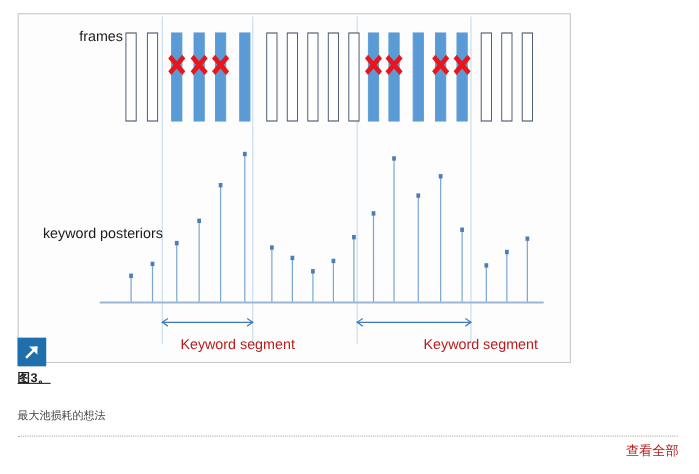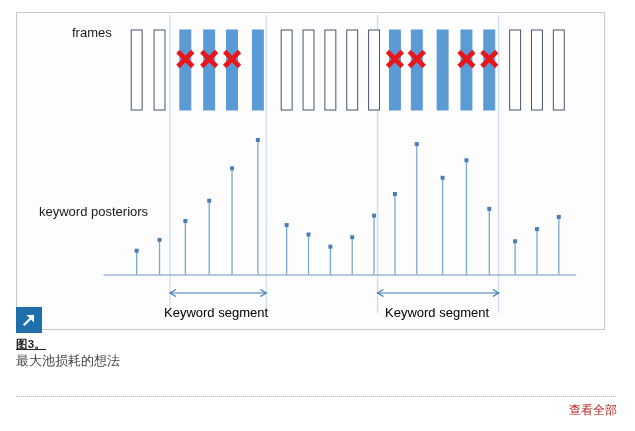--- a/index.html
+++ b/index.html
@@ -8,37 +8,37 @@
     background:#ffffff;
     font-family:"Liberation Sans","DejaVu Sans",sans-serif;
     overflow:hidden;
     position:relative;
   }
 
   
   #figure-panel{
     position:absolute;
     left:16px; top:12px;
-    width:589px; height:318px;
+    width:503px; height:318px;
     border:1px solid #c8c8c8;
     background:#fdfdfd;
     box-sizing:border-box;
   }
   #figure-canvas{position:absolute;left:0;top:0;width:100%;height:100%;}
 
   
   .fig-label{
     position:absolute;
     font-family:"Liberation Sans","DejaVu Sans",sans-serif;
     color:#1a1a1a;
     white-space:nowrap;
   }
   #frames-label{left:55px;  top:12px; font-size:13px;}
   #posteriors-label{left:22px; top:191px; font-size:13px;}
-  .seg-label{font-size:13px; top:292px; color:#000000;}
+  .seg-label{font-size:13px; top:292px; color:#b91c1c;}
   #seg-label-1{left:147px;}
   #seg-label-2{left:368px;}
 
   
   #caption-block{
     position:absolute;
     left:16px; top:336px;
     width:600px;
   }
   #expand-icon{
@@ -52,24 +52,24 @@
   #expand-icon svg{display:block;}
   #caption-title{
     font-size:11.5px;
     font-weight:bold;
     color:#222;
     line-height:16px;
     letter-spacing:0.2px;
     text-decoration:underline;
   }
   #caption-text{
-    font-size:13px;
+    font-size:10px;
     color:#444;
     line-height:16px;
-    margin-top:1px;
+    margin-top:19px;
   }
 
   
   #footer-divider{
     position:absolute;
     left:16px; top:396px;
     width:600px; height:0;
     border-top:1px dotted #b5b5b5;
   }
   #view-all-link{

